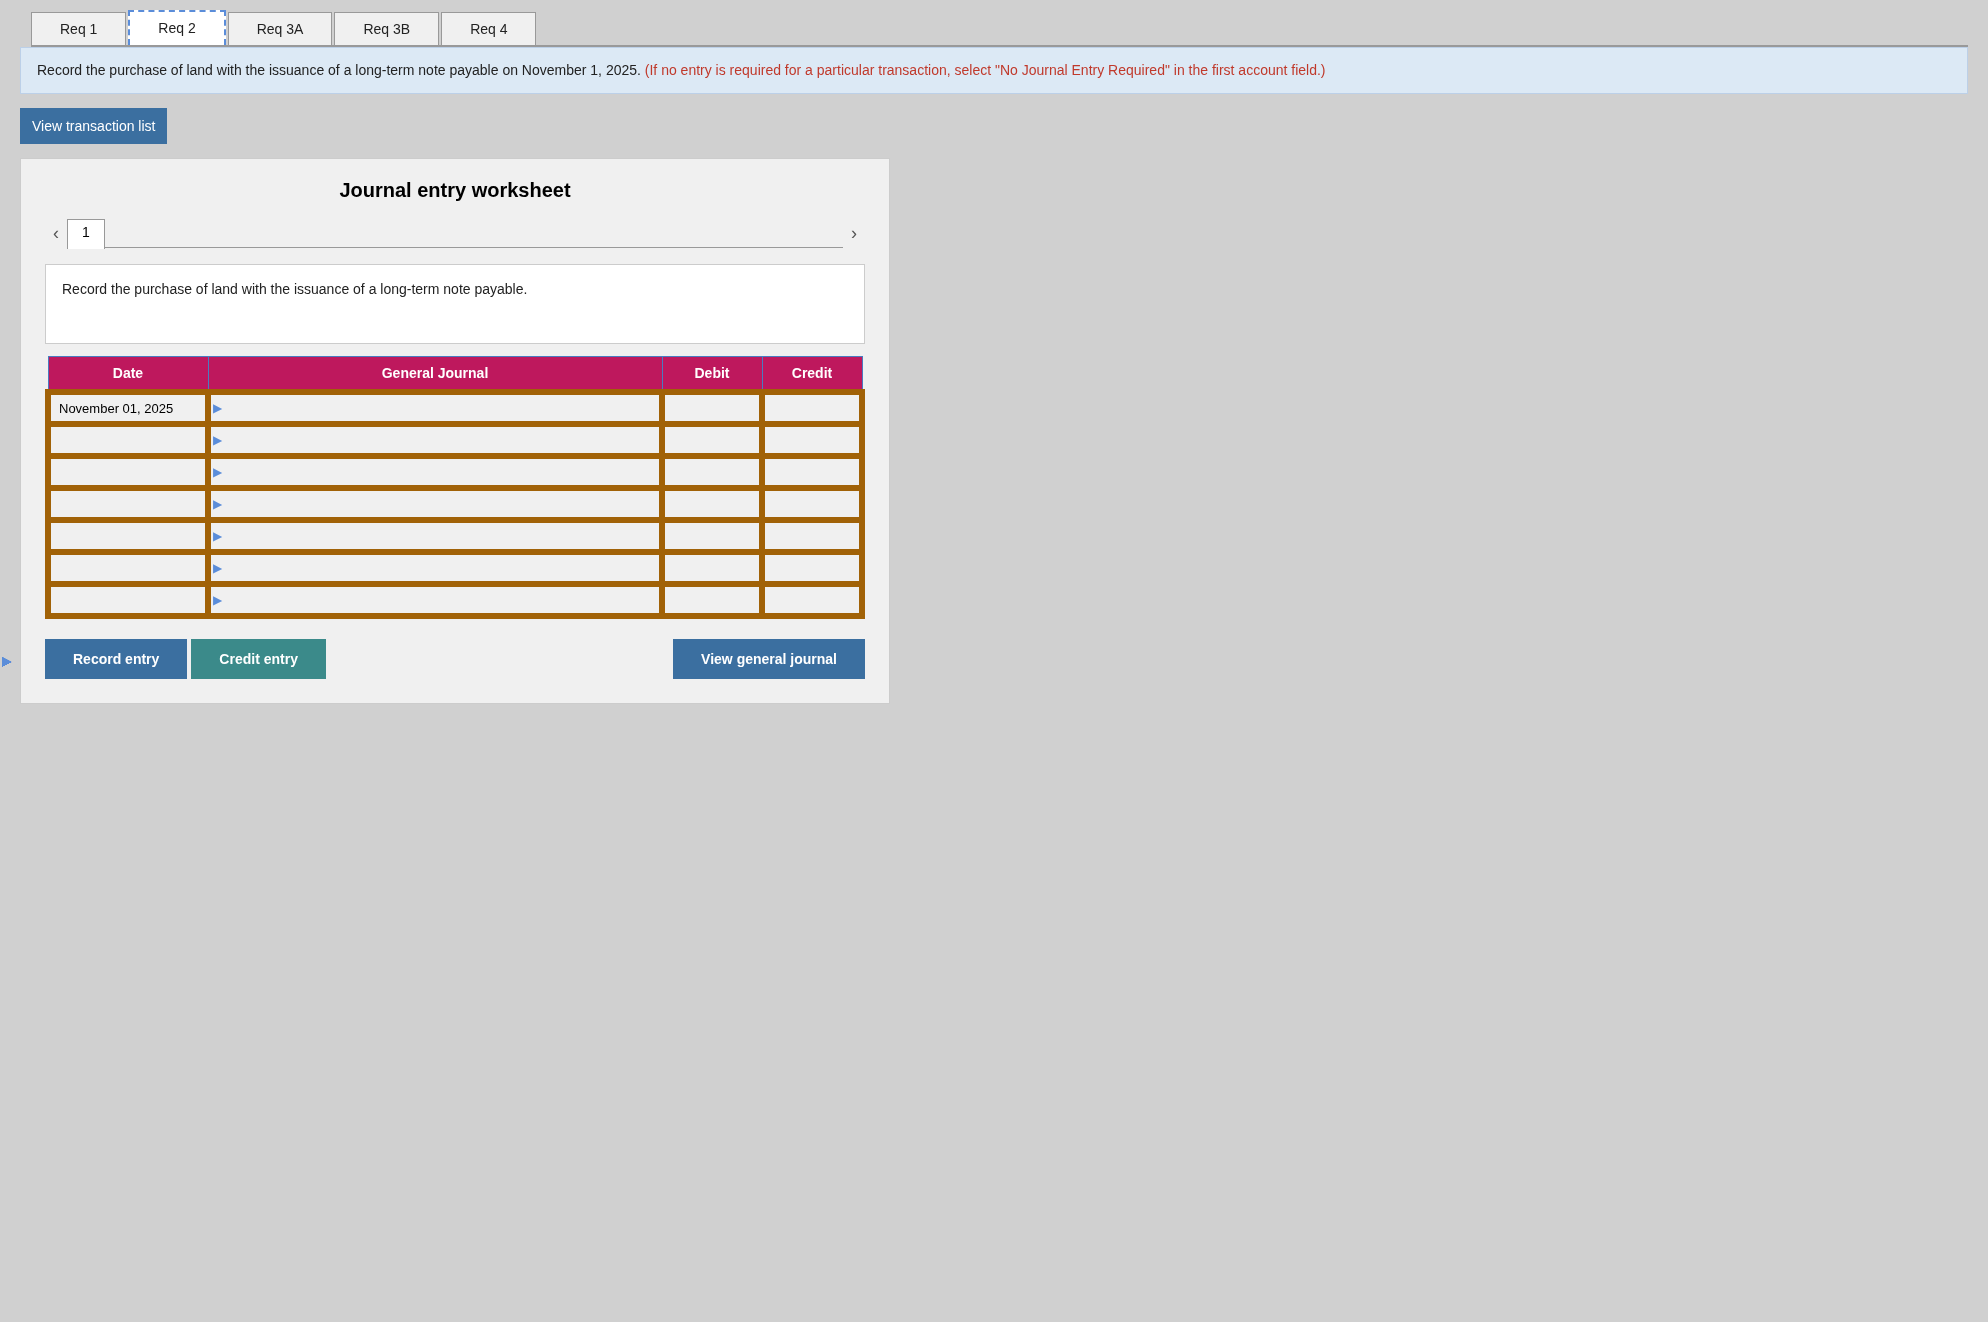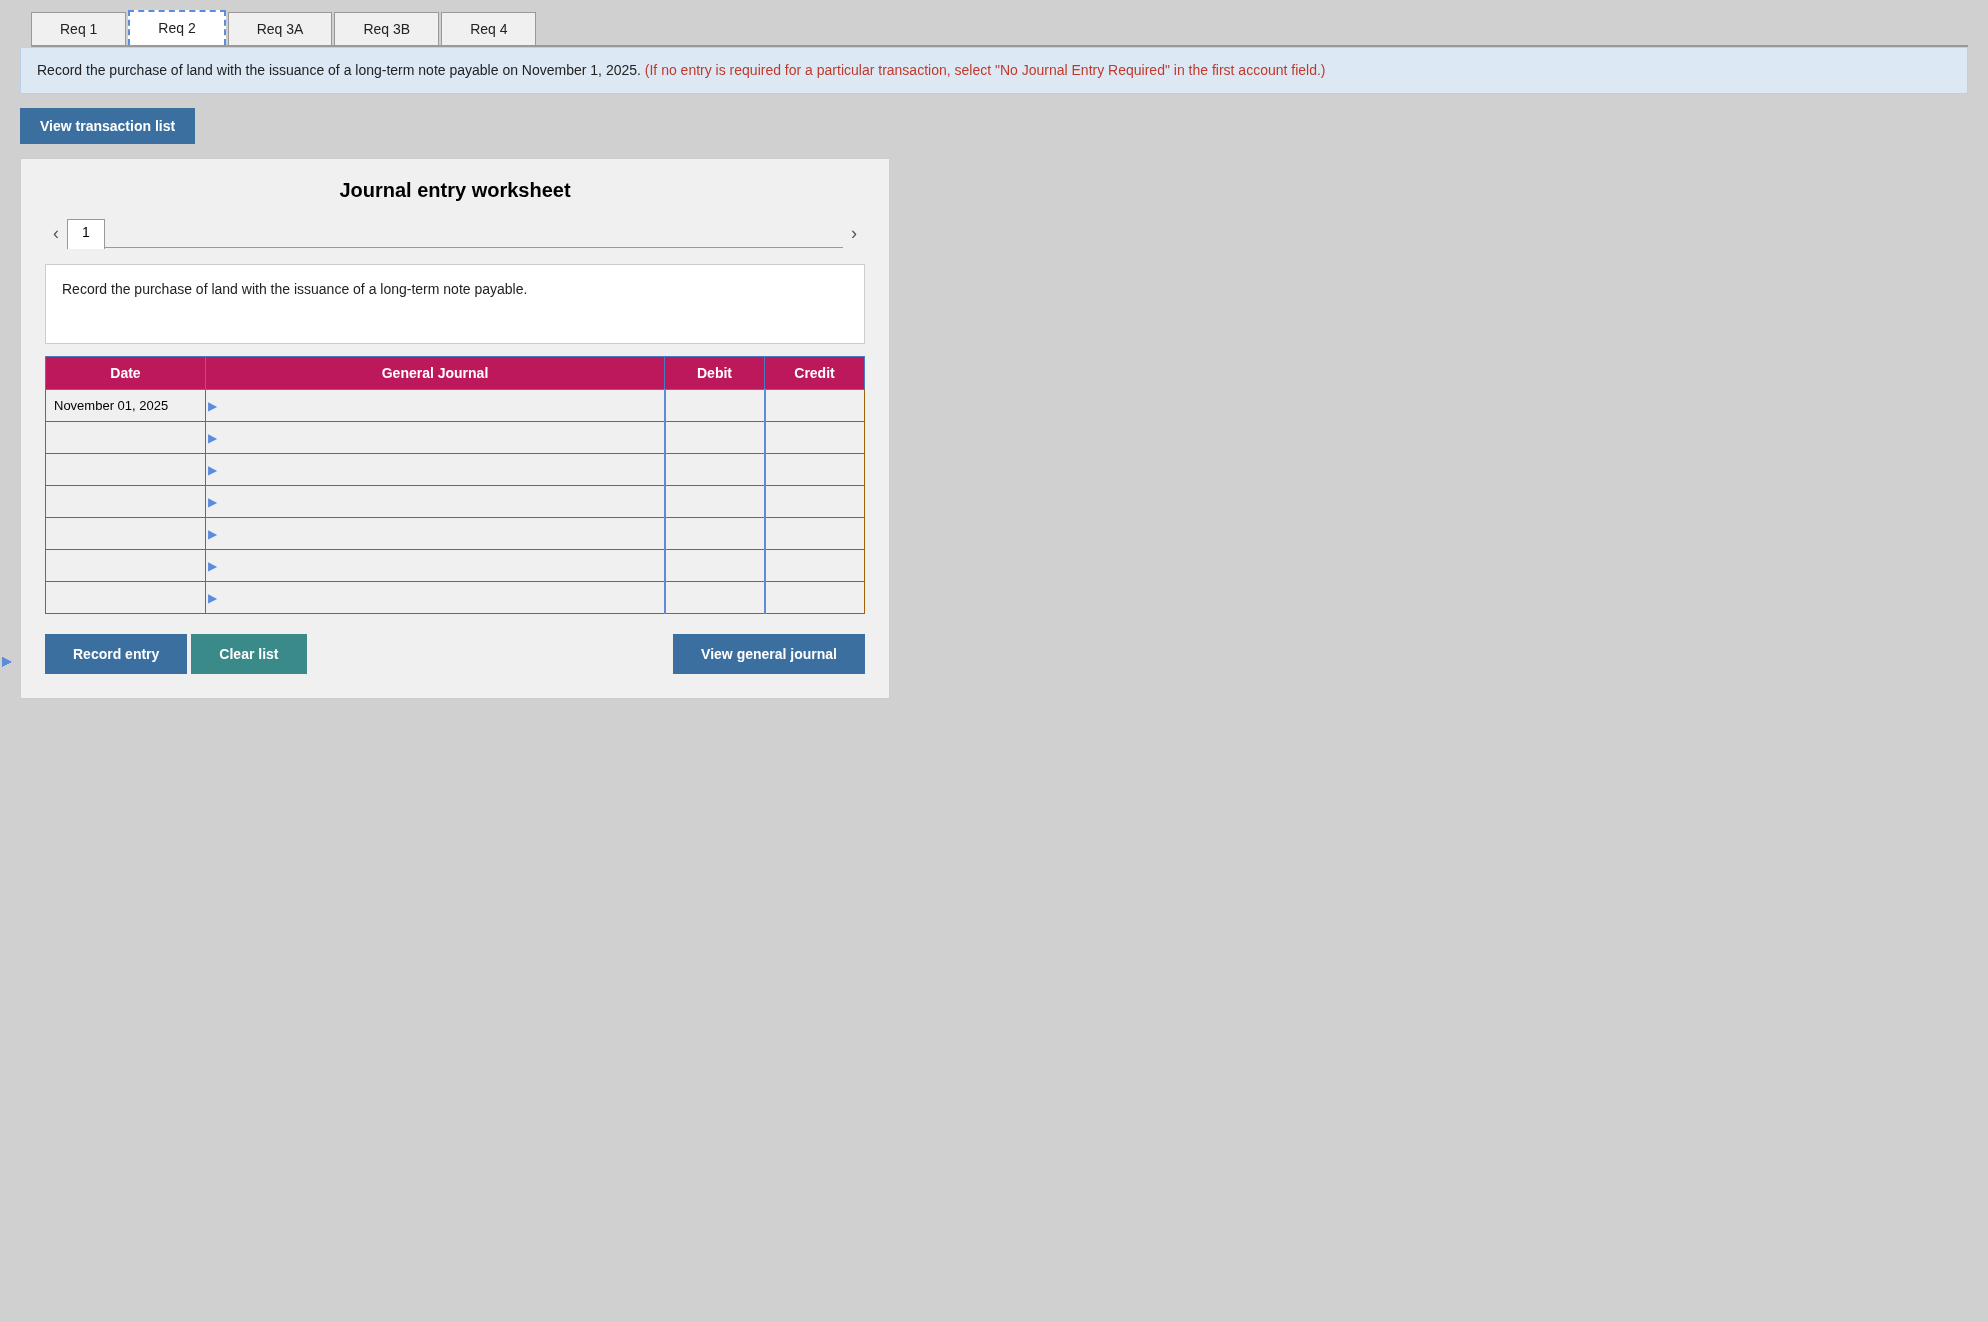--- a/index.html
+++ b/index.html
@@ -64,25 +64,25 @@
 
     .instruction-banner .red-text {
       color: #c0392b;
     }
 
     
     .view-transaction-btn {
       display: inline-block;
       background: #3b6fa0;
       color: #fff;
-      padding: 10px 20px;
-      border: none;
-      cursor: pointer;
-      font-size: 14px;
-      font-weight: bold;
+      padding: 10px 12px;
+      border: none;
+      cursor: pointer;
+      font-size: 14px;
+      font-weight: normal;
       margin-top: 14px;
       margin-bottom: 14px;
     }
 
     
     .worksheet-container {
       background: #f0f0f0;
       border: 1px solid #ccc;
       padding: 20px 24px 24px 24px;
       max-width: 870px;
@@ -180,21 +180,21 @@
       width: 100px;
       text-align: center;
     }
 
     .journal-table thead tr th.credit-col {
       width: 100px;
       text-align: center;
     }
 
     .journal-table tbody tr td {
-      border: 1px solid #a16207;
+      border: 6px solid #a16207;
       padding: 0;
       height: 32px;
     }
 
     .journal-table tbody tr td.date-cell {
       padding-left: 8px;
       font-size: 13px;
       vertical-align: middle;
     }
 
@@ -366,18 +366,18 @@
             <td class="date-cell"></td>
             <td class="journal-cell"><span class="cell-arrow">▶</span><input type="text" class="cell-input" style=""></td>
             <td class="debit-cell"><span class="cell-arrow">▶</span><input type="text" class="debit-input" style="padding-left: 16px;"></td>
             <td class="credit-cell"><span class="cell-arrow">▶</span><input type="text" class="credit-input" style="padding-left: 16px;"></td>
           </tr>
         </tbody>
     </table>
 
     <div class="bottom-buttons">
       <button class="btn-blue">Record entry</button>
-      <button class="btn-blue-mid">Clear list</button>
+      <button class="btn-blue-mid">Credit entry</button>
       <button class="btn-view-journal">View general journal</button>
     </div>
 
   </div>
 </div>
 
 </body></html>

